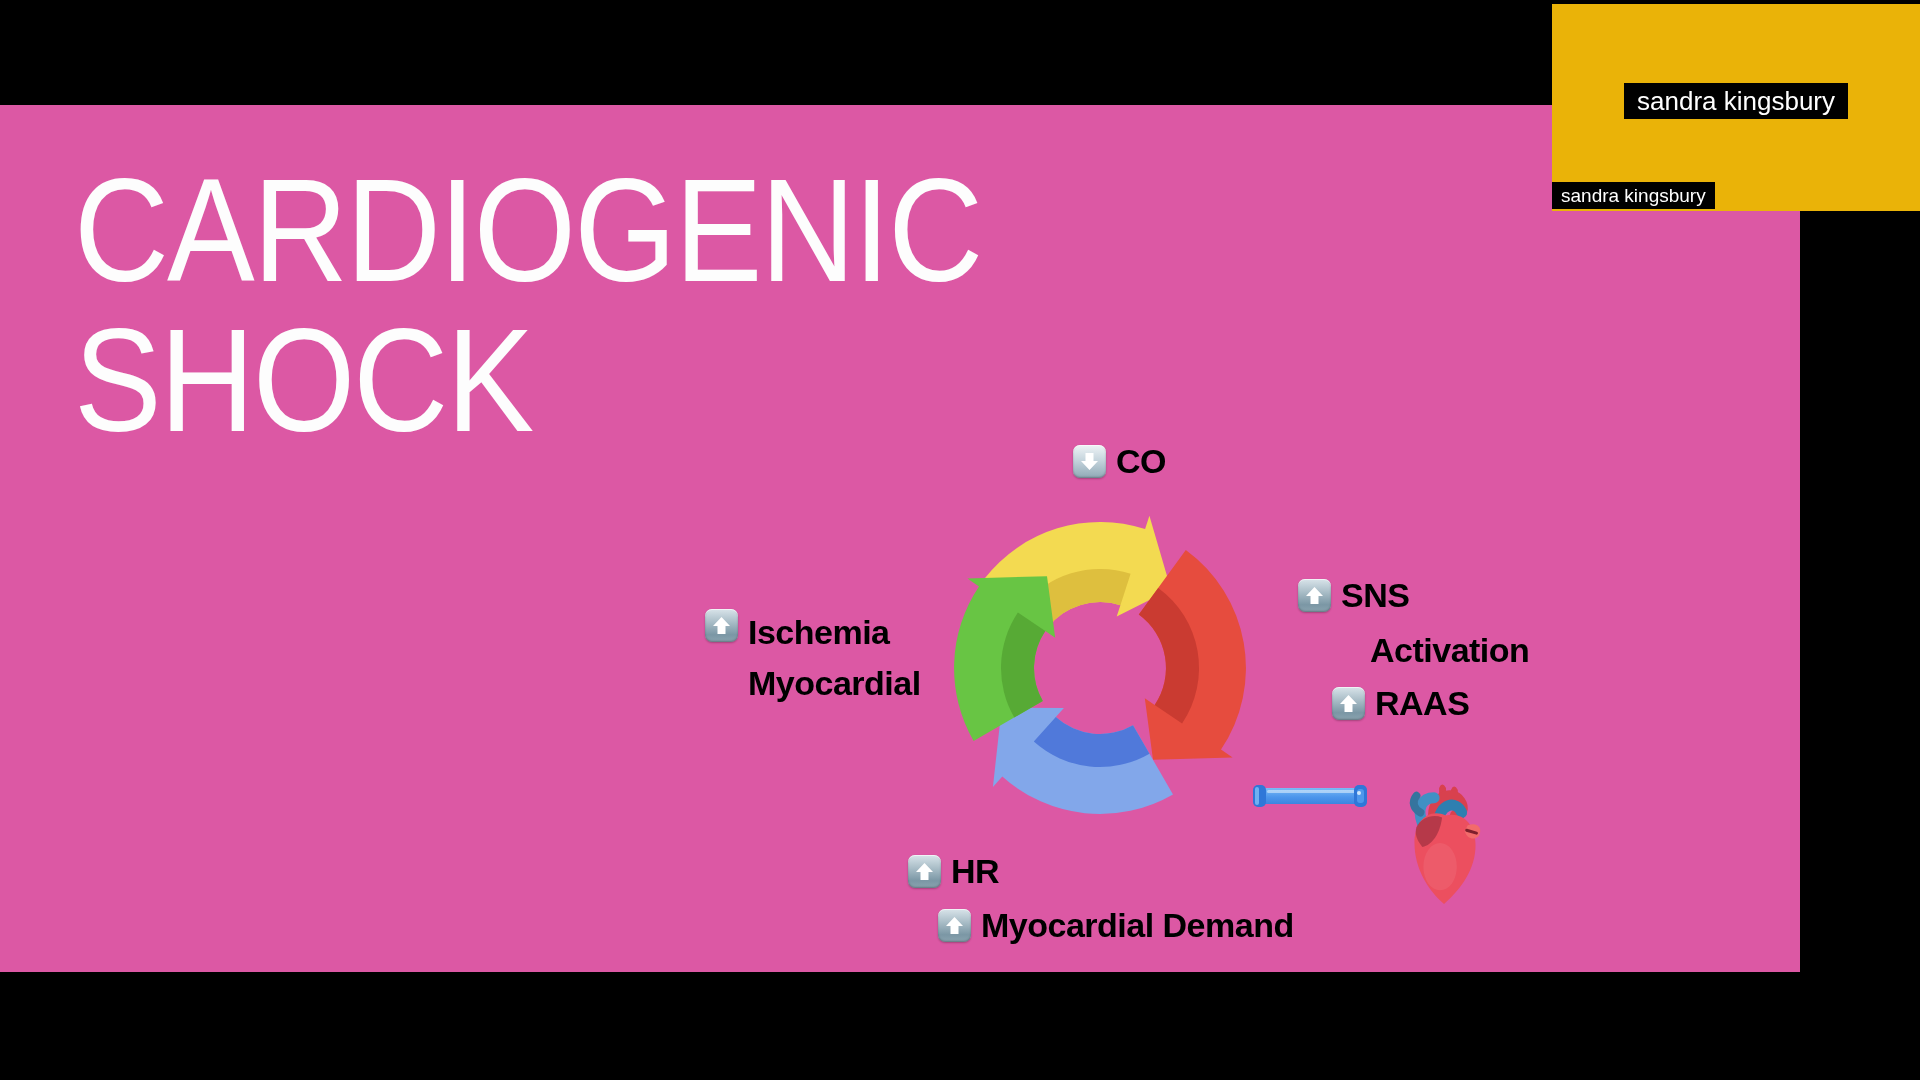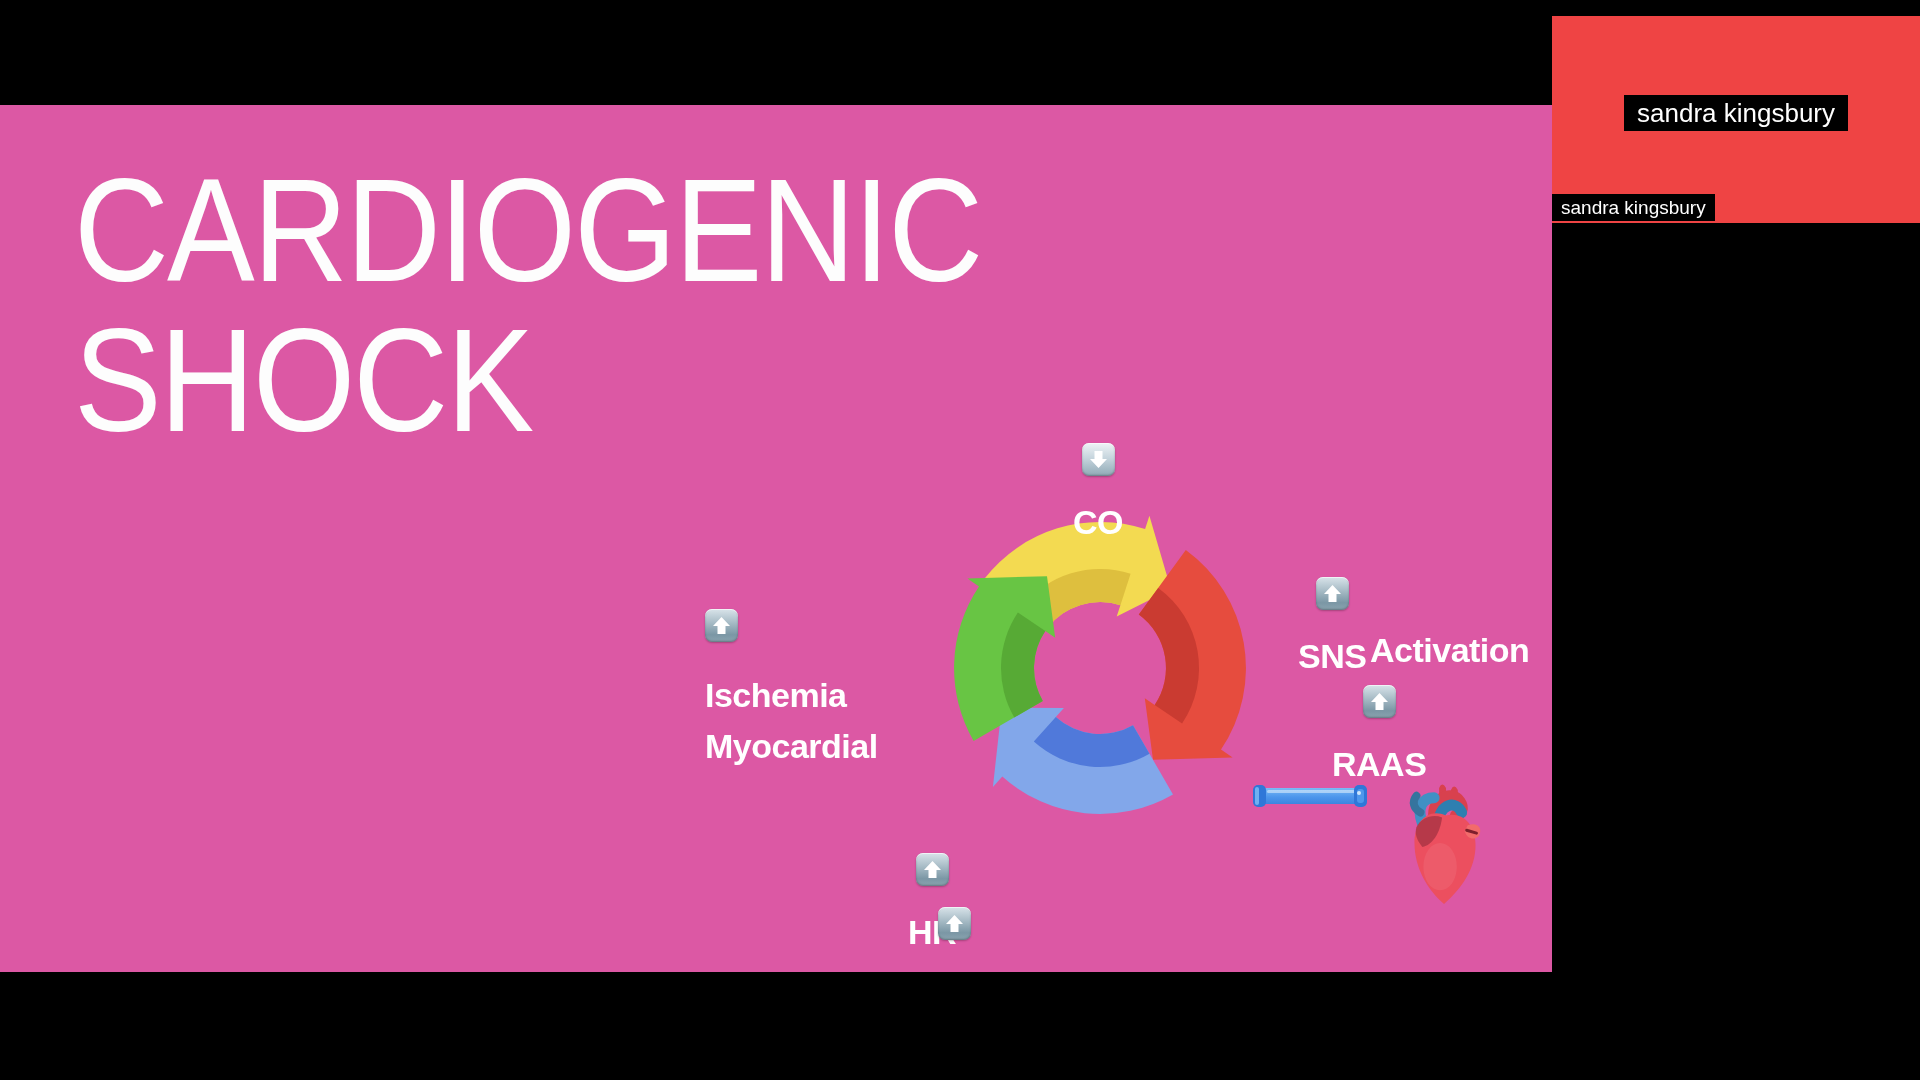--- a/index.html
+++ b/index.html
@@ -2,57 +2,56 @@
 <html><head>
 <meta charset="utf-8">
 <style>
   html,body{margin:0;padding:0;}
   body{
     width:1920px;height:1080px;position:relative;overflow:hidden;
     background:#000;font-family:"Liberation Sans",sans-serif;
   }
   
   .slide{
-    position:absolute;left:0;top:105px;width:1552px;height:867px;
+    position:absolute;left:0;top:105px;width:1800px;height:867px;
     background:#dc58a4;overflow:hidden;
   }
   .slide-title{
     position:absolute;left:74px;top:51px;margin:0;
     color:#fdfdfd;font-weight:300;font-size:146px;line-height:150px;
     letter-spacing:-2px;transform:scaleX(0.90);transform-origin:left top;
     white-space:nowrap;
   }
   .slide-title span{display:block;}
   
   .cycle-svg{position:absolute;left:938px;top:401px;width:324px;height:324px;}
   
   .lrow{
-    position:absolute;display:flex;align-items:center;gap:28px;
-    color:#ffffff;font-weight:700;font-size:34px;letter-spacing:-0.5px;
+    position:absolute;display:flex;align-items:center;gap:10px;
+    color:#000000;font-weight:700;font-size:34px;letter-spacing:-0.5px;
     white-space:nowrap;
-    flex-direction:column;
   }
   .ltext{line-height:36px;}
   .lcol{display:flex;flex-direction:column;}
   .lcol .ltext{line-height:51px;}
   
   .step{
     width:33px;height:33px;border-radius:7px;flex:none;
     display:flex;align-items:center;justify-content:center;
     background:linear-gradient(180deg,#d9e4ea 0%,#a9bdc7 40%,#7b97a5 78%,#8aa3b0 100%);
     box-shadow:inset 0 1px 0 rgba(255,255,255,.65), inset 0 -1px 2px rgba(0,0,0,.28), 0 1px 2px rgba(0,0,0,.25);
   }
   .step.down{background:linear-gradient(180deg,#eff4f6 0%,#c6d5dd 45%,#8fa9b6 100%);}
   .step svg{width:21px;height:21px;display:block;}
   .tube-svg{position:absolute;left:1251px;top:676px;width:118px;height:30px;}
   .heart-svg{position:absolute;left:1404px;top:677px;width:84px;height:128px;}
   
   .tile{
-    position:absolute;left:1552px;top:16px;width:368px;height:207px;
-    background:#ef4444;
+    position:absolute;left:1552px;top:4px;width:368px;height:207px;
+    background:#eab308;
   }
   .chip{
     position:absolute;background:#000;color:#fff;white-space:nowrap;
   }
   .chip.big{
     left:50%;top:79px;transform:translateX(-50%);
     font-size:26px;line-height:28px;padding:4px 13px;
   }
   .chip.small{
     left:0;bottom:2px;font-size:19px;line-height:21px;padding:3px 9px;
@@ -130,20 +129,21 @@
     </span>
     <span class="ltext">HR</span>
   </div>
 
   <div class="lrow" style="left:938px;top:802px">
     <span class="step">
       <svg viewBox="0 0 21 21">
           <path d="M10.5 2 L19 11 H14.5 V19 H6.5 V11 H2 Z" fill="#fff"></path>
         </svg>
     </span>
+    <span class="ltext">Myocardial Demand</span>
   </div>
 
   <svg class="tube-svg" viewBox="0 0 118 30">
     <defs>
       <linearGradient id="tubeg" x1="0" y1="0" x2="0" y2="1">
         <stop offset="0" stop-color="#7bbcf6"></stop>
           <stop offset="0.55" stop-color="#4e97ec"></stop>
           <stop offset="1" stop-color="#3c85e0"></stop>
       </linearGradient>
     </defs>

